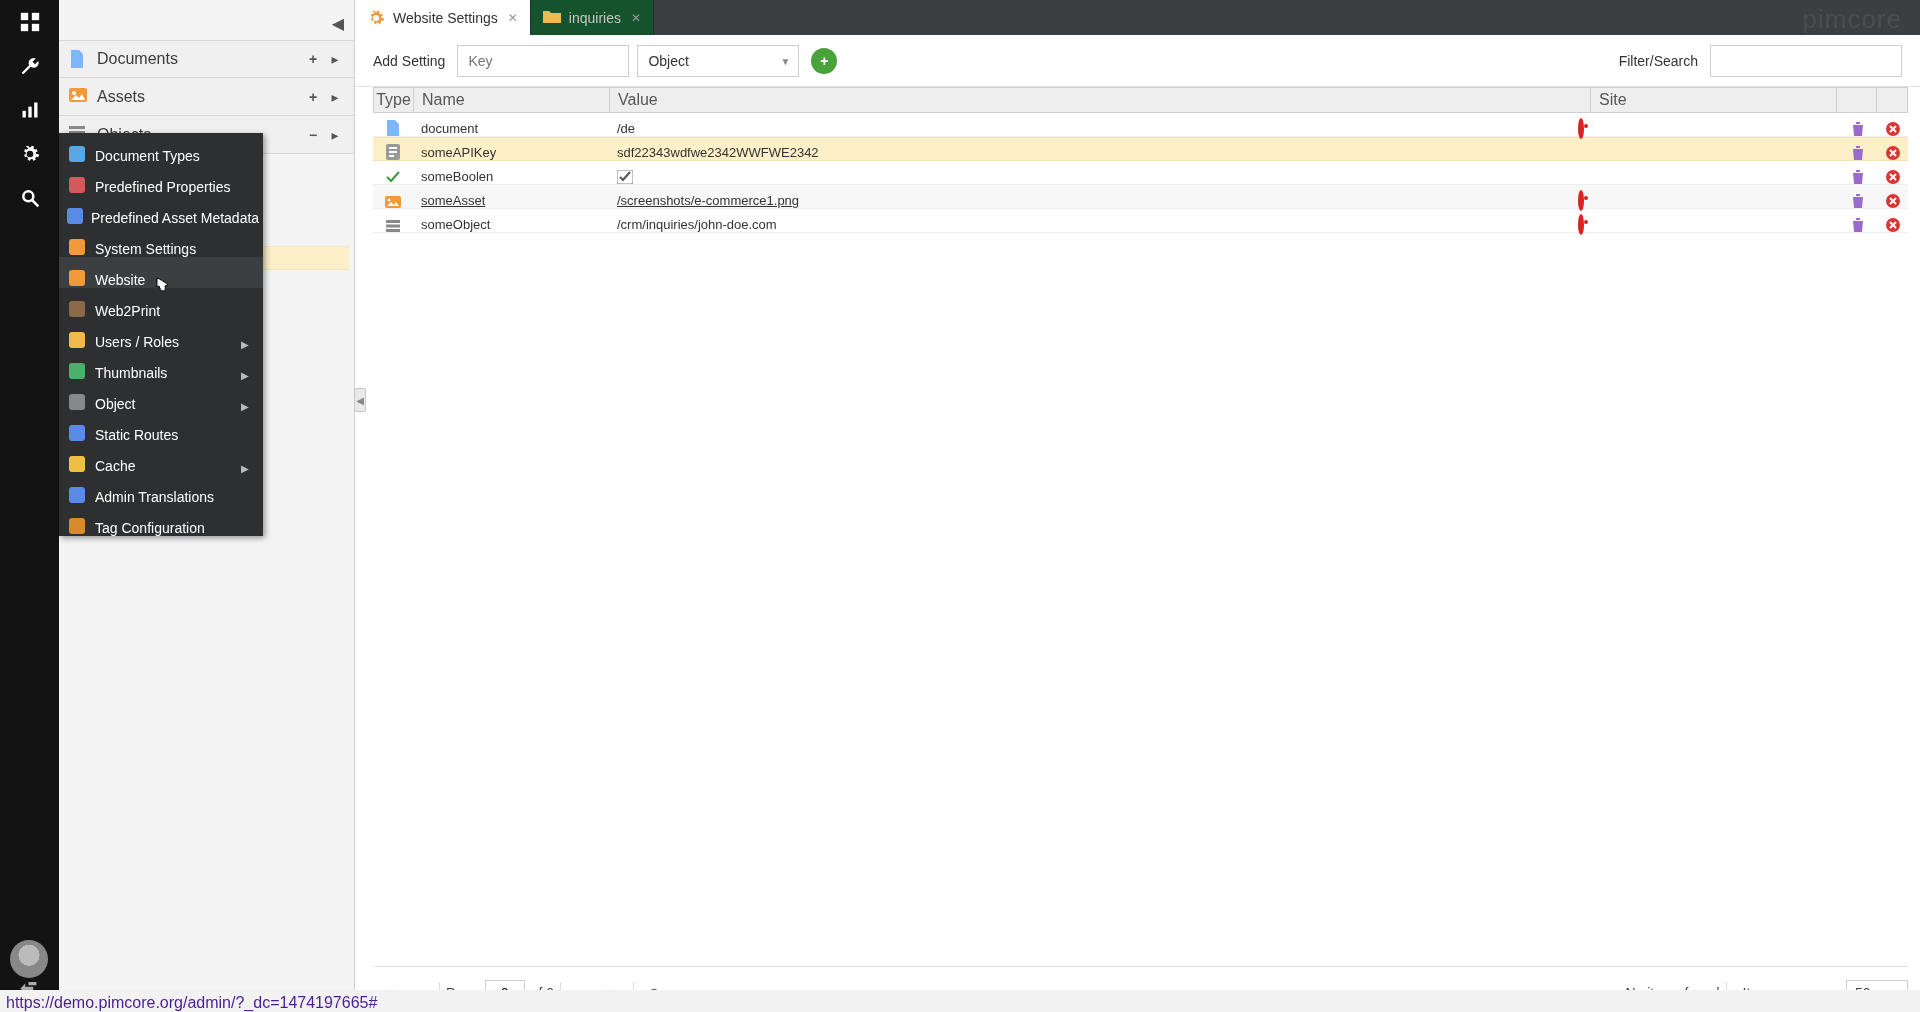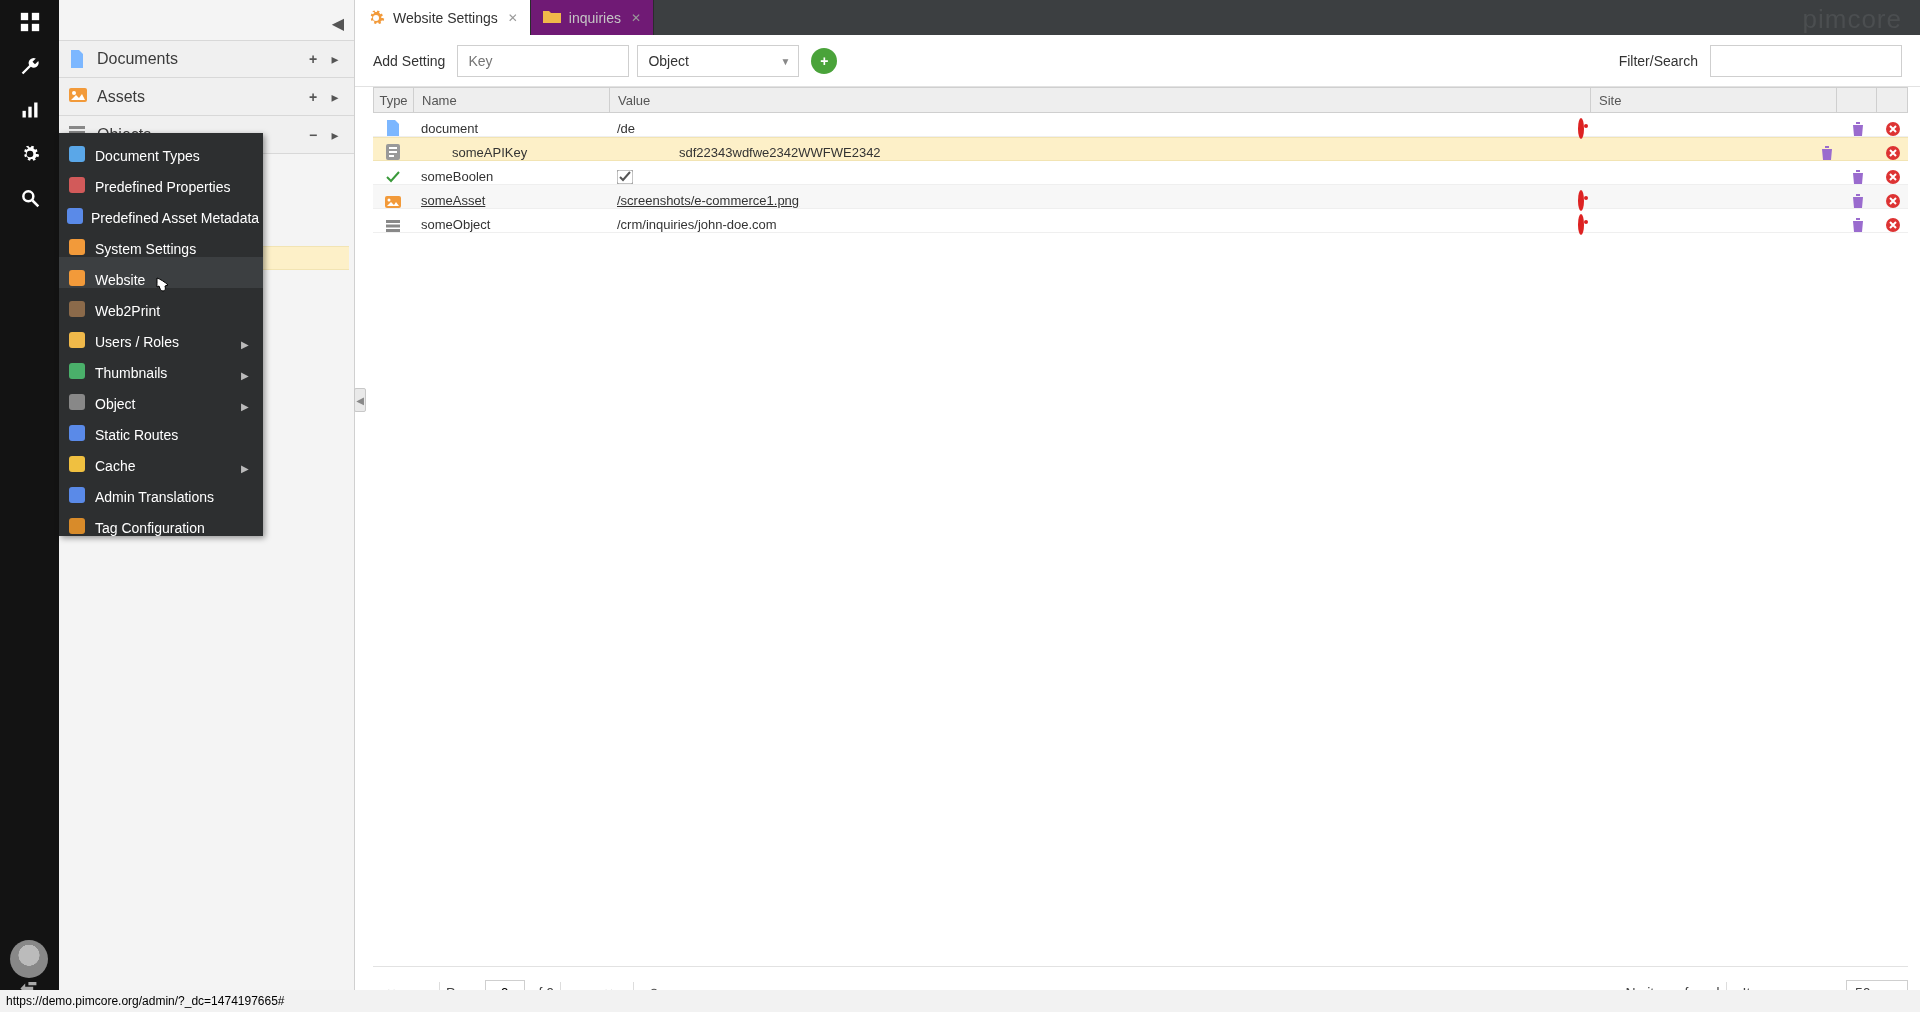--- a/index.html
+++ b/index.html
@@ -29,66 +29,66 @@
 
 
 .ctxmenu { position:absolute; left:59px; top:133px; width:204px; background:#2d2f30; color:#fff; font-size:14px; box-shadow: 2px 2px 6px rgba(0,0,0,.4); }
 .ctxmenu .mi { height:31px; display:flex; align-items:flex-end; padding:0 12px 0 8px; cursor:default; white-space:nowrap; }
 .ctxmenu .mi:hover, .ctxmenu .mi.hov { background:#3c3f41; }
 .ctxmenu .mi .mic { width:20px; height:20px; margin-right:8px; display:flex; align-items:center; justify-content:center; }
 .ctxmenu .mi .txt { flex:1; }
 .ctxmenu .mi .arrow { width:10px; color:#bbb; font-size:10px; }
 
 
-.tab { display:flex; align-items:center; padding:0 12px; font-size:14px; color:#c5c5c5; background:#701a75; border-right:1px solid #2a2c2d; position:relative; }
+.tab { display:flex; align-items:center; padding:0 12px; font-size:14px; color:#c5c5c5; background:#14532d; border-right:1px solid #2a2c2d; position:relative; }
 .tab.active { background:#fff; color:#333; }
 .tab .tic { width:18px; height:18px; margin-right:8px; }
 .tab .close { margin-left:10px; color:#999; font-size:12px; }
 .tab.active .close { color:#999; }
 
 
 .toolbar { height:52px; border-bottom:1px solid #e2e2e2; display:flex; align-items:center; padding:0 18px; font-size:14px; color:#333; }
 .tool-label { margin-right:12px; }
 .tool-input { height:32px; border:1px solid #cfcfcf; padding:0 10px; font-size:14px; background:#fff; }
 .tool-key { width:172px; margin-right:8px; }
 .tool-select { width:162px; margin-right:12px; display:flex; align-items:center; position:relative; padding-right:26px; }
 .tool-select .caret { position:absolute; right:8px; top:50%; transform:translateY(-50%); color:#888; font-size:10px; }
 .tool-add { width:26px; height:26px; border-radius:50%; background:#4aa33a; display:flex; align-items:center; justify-content:center; color:#fff; font-weight:bold; }
 .tool-spacer { flex:1; }
 .filter-label { margin-right:12px; color:#333;padding-left:48px; }
 .filter-input { width:192px; }
 
 
 .grid { position:absolute; top:87px; left:18px; right:12px; bottom:46px; }
-.ghead { display:flex; height:26px; background:#eee; border:1px solid #cfcfcf; font-size:13px; color:#555; }
+.ghead { display:flex; height:26px; background:#eee; border:1px solid #cfcfcf; font-size:16px; color:#555; }
 .ghead .gc { border-right:1px solid #cfcfcf; display:flex; align-items:center; padding:0 8px; }
 .gbody .gr { display:flex; height:24px; font-size:13px; color:#333; border-bottom:1px solid #efefef; align-items:flex-end; }
 .gbody .gr.odd { background:#f7f7f7;text-decoration:underline; }
-.gbody .gr.sel { background:#fdf0c8; border-top:1px solid #f2e4b3; border-bottom:1px solid #f2e4b3;gap:31px; }
+.gbody .gr.sel { background:#fdf0c8; border-top:1px solid #f2e4b3; border-bottom:1px solid #f2e4b3; }
 .gbody .gc { padding:0 8px; display:flex; align-items:center; }
 .c-type { width:40px; justify-content:center; }
 .c-name { width:196px; }
 .c-value { width:576px; }
 .c-site { width:246px; }
 .c-trash { width:40px; justify-content:center; }
 .c-del { width:30px; justify-content:center; }
 
 .target { width:16px; height:16px; border:3px solid #d22; border-radius:50%; position:relative; }
 .target::after { content:""; position:absolute; left:3px; top:3px; width:4px; height:4px; background:#d22; border-radius:50%; }
 
 
 .pager { position:absolute; left:18px; right:12px; bottom:0; height:46px; border-top:1px solid #e2e2e2; display:flex; align-items:center; font-size:14px; color:#444; padding-top:6px; }
 .pager .pgbtn { width:30px; height:30px; display:flex; align-items:center; justify-content:center; color:#bbb; }
 .pager .sep { width:1px; height:22px; background:#ddd; margin:0 6px; }
 .pager .pageinput { width:40px; height:26px; border:1px solid #cfcfcf; text-align:center; margin:0 6px; font-size:14px; }
 .pager .spacer { flex:1; }
 .pager .rpp { width:62px; height:26px; border:1px solid #cfcfcf; padding:0 8px; display:flex; align-items:center; position:relative; }
 .pager .rpp .caret { position:absolute; right:6px; top:50%; transform:translateY(-50%); font-size:10px; color:#888; }
 
-.status { position:absolute; left:0; bottom:0; right:0; height:22px; background:#f2f2f2; font-size:12px; color:#000000; padding:4px 6px; }
+.status { position:absolute; left:0; bottom:0; right:0; height:22px; background:#f2f2f2; font-size:16px; color:#4c1d95; padding:4px 6px; }
 
 
 svg { display:block; }
 </style>
 </head>
 <body>
 
 <div class="vnav">
   <div class="vbtn">
       <svg width="22" height="22" viewBox="0 0 24 24" fill="#fff">

